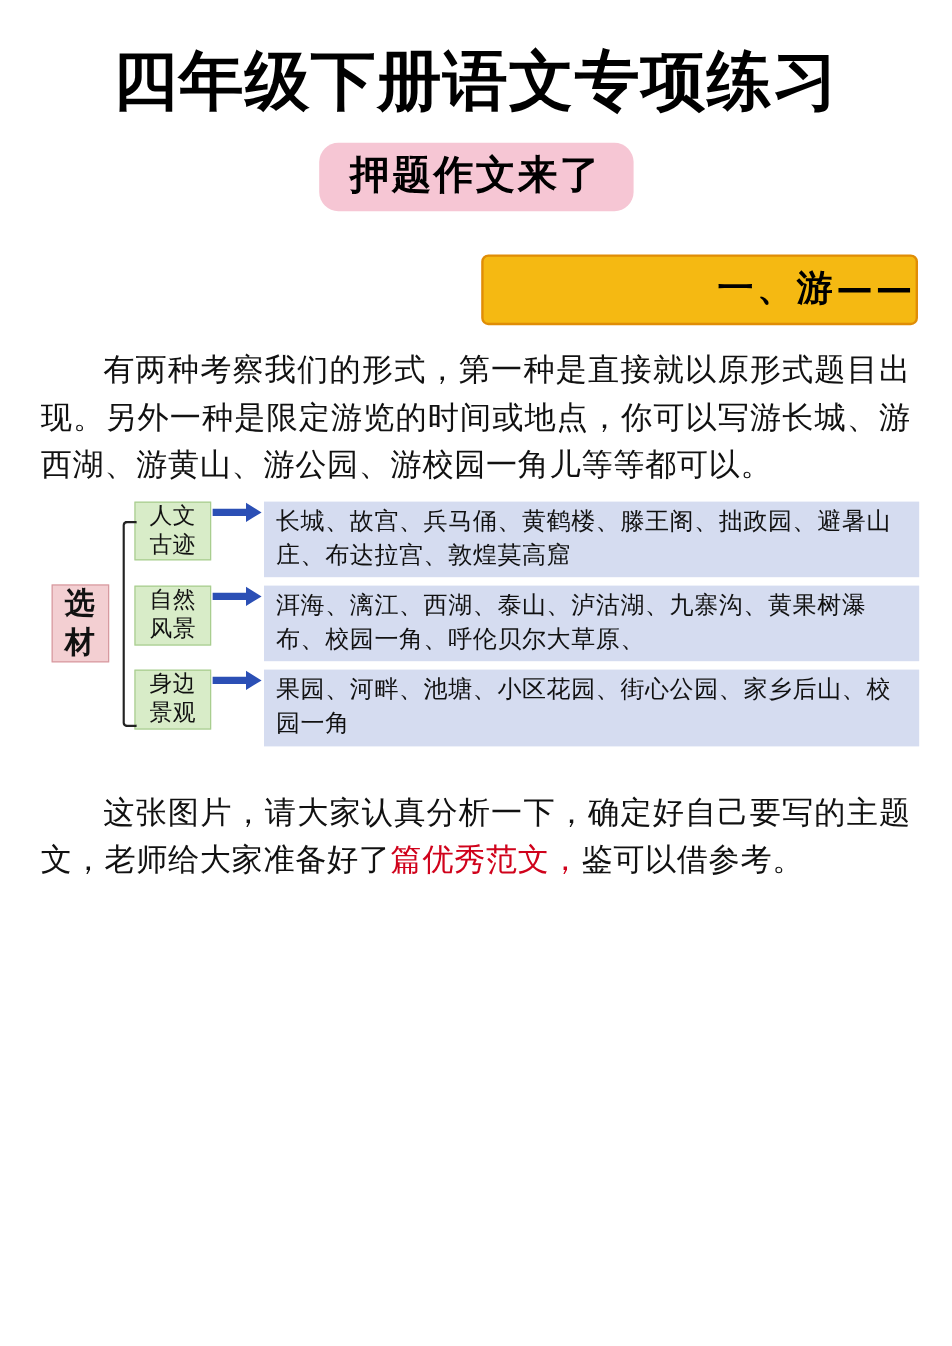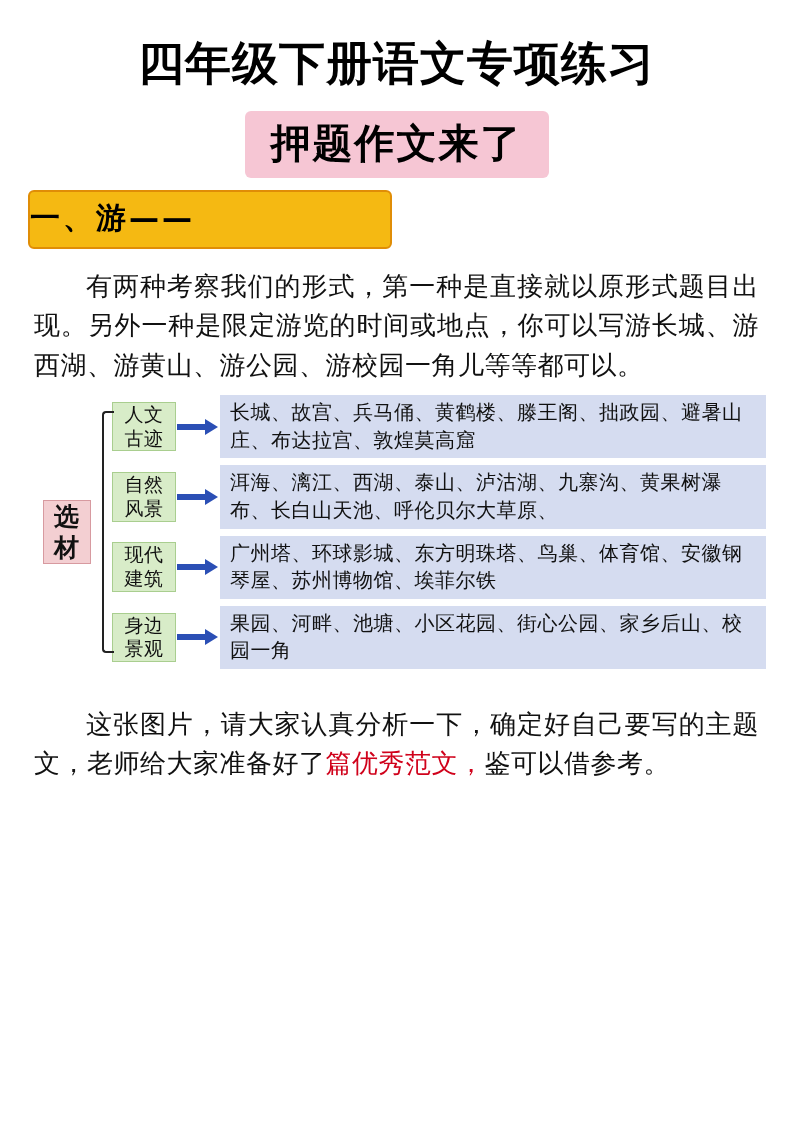--- a/index.html
+++ b/index.html
@@ -21,62 +21,62 @@
     position: relative;
     box-sizing: border-box;
     padding: 0 28px;
   }
 
   
   .main-title {
     text-align: center;
     font-family: "DejaVu Sans", "Liberation Sans", sans-serif;
     font-weight: bold;
-    font-size: 46px;
+    font-size: 54px;
     letter-spacing: 1px;
     color: #000000;
     margin-top: 38px;
     line-height: 1.1;
     white-space: nowrap;
   }
 
   
   .subtitle-wrap {
     text-align: center;
     margin-top: 22px;
   }
   .subtitle {
     display: inline-block;
     background: #f6c6d4;
     padding: 5px 26px 7px 26px;
-    border-radius: 6px;
+    border-radius: 16px;
     font-family: "DejaVu Sans", "Liberation Sans", sans-serif;
     font-weight: bold;
-    font-size: 40px;
+    font-size: 33px;
     color: #000000;
     letter-spacing: 2px;
   }
 
   
   .para {
     font-size: 26px;
     line-height: 1.52;
     margin: 18px 6px 0 6px;
     text-align: justify;
     letter-spacing: 0.5px;
     color: #111111;
   }
   .para.indent {
     text-indent: 2em;
   }
 
   
   .section-banner-wrap {
-    text-align: left;
-    margin-top: 12px;
+    text-align: right;
+    margin-top: 36px;
   }
   .section-banner {
     display: inline-block;
     background: #f5b912;
     border: 2px solid #e08d06;
     border-radius: 6px;
     width: 360px;
     padding: 6px 0 8px 0;
     font-family: "DejaVu Sans", "Liberation Sans", sans-serif;
     font-weight: bold;
@@ -130,21 +130,21 @@
     border-radius: 4px 0 0 4px;
   }
   .diagram-rows {
     flex: 1 1 auto;
     display: flex;
     flex-direction: column;
     gap: 7px;
   }
   .drow {
     display: flex;
-    align-items: center;
+    align-items: flex-start;
     min-height: 58px;
     border-radius: 29px;
   }
   .cat-box {
     background: #d8ecc8;
     border: 1px solid #a9ce8f;
     width: 62px;
     flex: 0 0 62px;
     display: flex;
     flex-direction: column;
@@ -234,46 +234,34 @@
       <div class="drow">
         <div class="cat-box">
           <span>自然</span>
           <span>风景</span>
         </div>
         <div class="arrow">
           <svg width="42" height="18" viewBox="0 0 42 18">
               <path d="M0 6 h28 v-5 l13 8 l-13 8 v-5 H0 z" fill="#2b4fb5"></path>
             </svg>
         </div>
-        <div class="items-box">洱海、漓江、西湖、泰山、泸沽湖、九寨沟、黄果树瀑布、长白山天池、呼伦贝尔大草原、</div>
+        <div class="items-box">洱海、漓江、西湖、泰山、泸沽湖、九寨沟、黄果树瀑布、校园一角、呼伦贝尔大草原、</div>
       </div>
+
 
       <div class="drow">
         <div class="cat-box">
-          <span>现代</span>
-          <span>建筑</span>
+          <span>身边</span>
+          <span>景观</span>
         </div>
         <div class="arrow">
           <svg width="42" height="18" viewBox="0 0 42 18">
               <path d="M0 6 h28 v-5 l13 8 l-13 8 v-5 H0 z" fill="#2b4fb5"></path>
             </svg>
         </div>
-        <div class="items-box">广州塔、环球影城、东方明珠塔、鸟巢、体育馆、安徽钢琴屋、苏州博物馆、埃菲尔铁</div>
-      </div>
-
-      <div class="drow">
-        <div class="cat-box">
-          <span>身边</span>
-          <span>景观</span>
-        </div>
-        <div class="arrow">
-          <svg width="42" height="18" viewBox="0 0 42 18">
-              <path d="M0 6 h28 v-5 l13 8 l-13 8 v-5 H0 z" fill="#2b4fb5"></path>
-            </svg>
-        </div>
         <div class="items-box">果园、河畔、池塘、小区花园、街心公园、家乡后山、校园一角</div>
       </div>
 
     </div>
   </div>
 
   <p class="para indent" style="margin-top:36px;">
     <span>这张图片，请大家认真分析一下，确定好自己要写的主题文，老师给大家准备好了</span><span class="hl-red">篇优秀范文，</span><span>鉴可以借参考。</span>
   </p>
 

